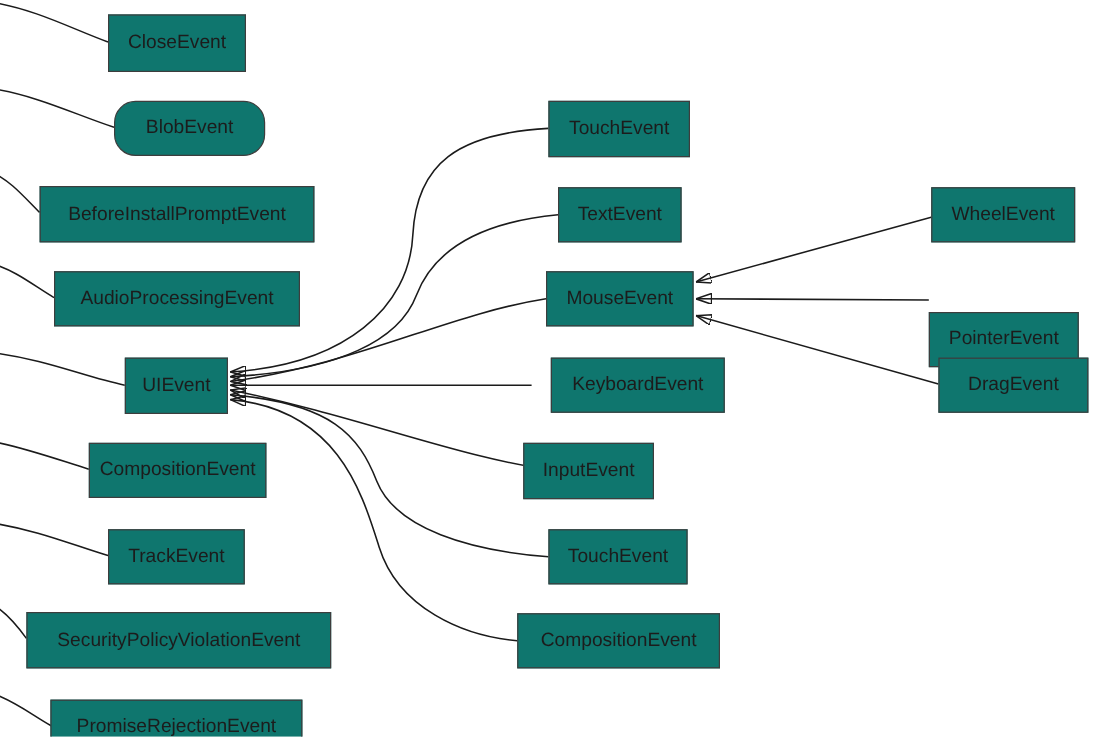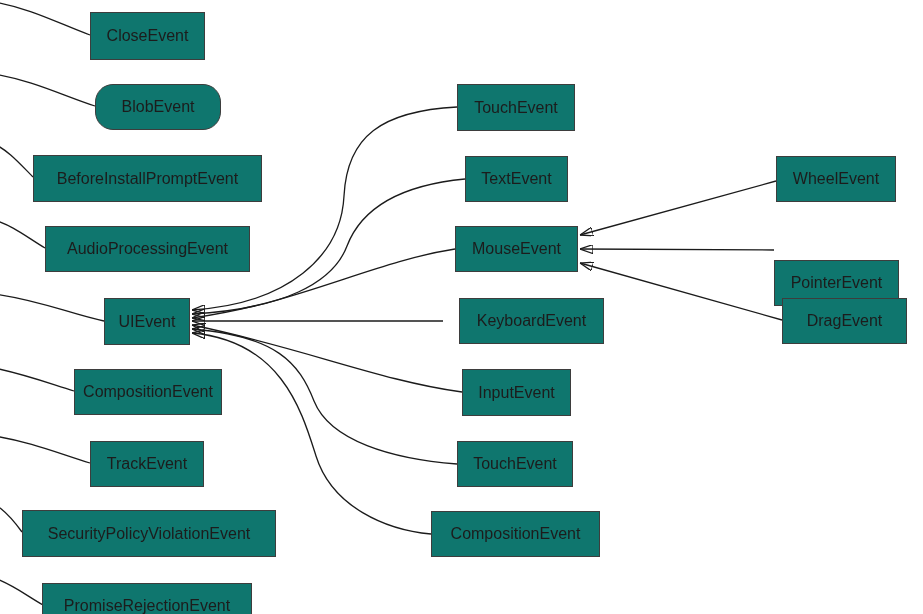--- a/index.html
+++ b/index.html
@@ -77,21 +77,21 @@
   <div class="node" style="left:104px; top:298px; width:86px;  height:47px;">UIEvent</div>
   <div class="node" style="left:74px;  top:369px; width:148px; height:46px;">CompositionEvent</div>
   <div class="node" style="left:90px;  top:441px; width:114px; height:46px;">TrackEvent</div>
   <div class="node" style="left:22px;  top:510px; width:254px; height:47px;">SecurityPolicyViolationEvent</div>
   <div class="node" style="left:42px;  top:583px; width:210px; height:46px;">PromiseRejectionEvent</div>
 
   <div class="node" style="left:457px; top:84px;  width:118px; height:47px;">TouchEvent</div>
   <div class="node" style="left:455px; top:226px; width:123px; height:46px;">MouseEvent</div>
   <div class="node" style="left:465px; top:156px; width:103px; height:46px;">TextEvent</div>
   <div class="node" style="left:459px; top:298px; width:145px; height:46px;">KeyboardEvent</div>
-  <div class="node" style="left:462px; top:369px; width:109px; height:47px;">InputEvent</div>
+  <div class="node" style="left:436px; top:369px; width:109px; height:47px;">InputEvent</div>
   <div class="node" style="left:457px; top:441px; width:116px; height:46px;">TouchEvent</div>
   <div class="node" style="left:431px; top:511px; width:169px; height:46px;">CompositionEvent</div>
 
   <div class="node" style="left:776px; top:156px; width:120px; height:46px;">WheelEvent</div>
   <div class="node" style="left:774px; top:227px; width:125px; height:46px;margin-top:33px;">PointerEvent</div>
   <div class="node" style="left:782px; top:298px; width:125px; height:46px;">DragEvent</div>
 
 </div>
 
 </body></html>

